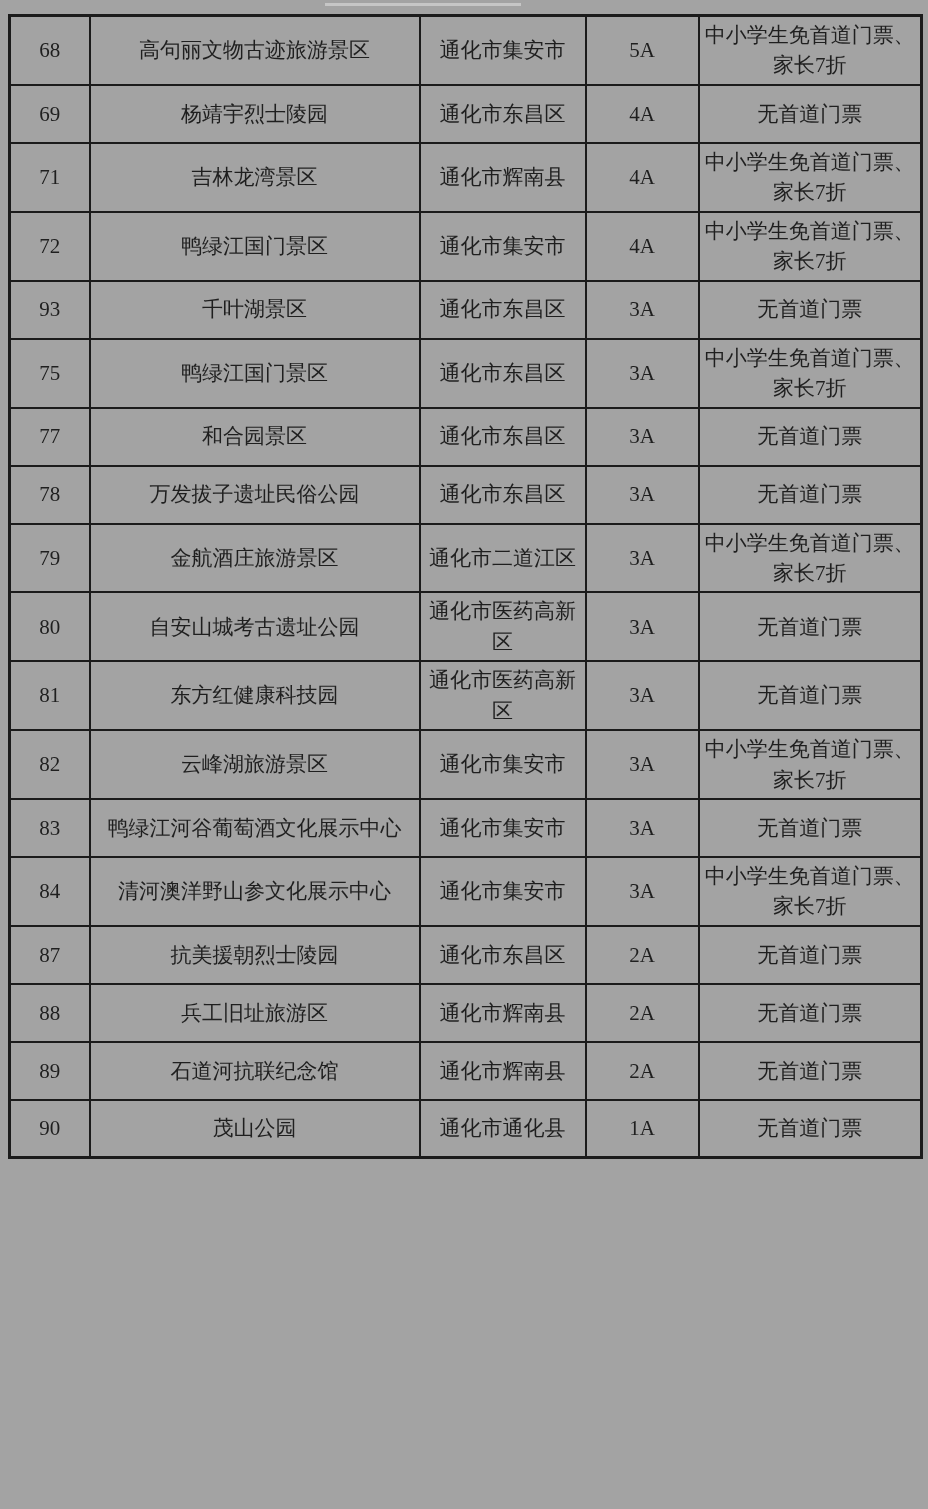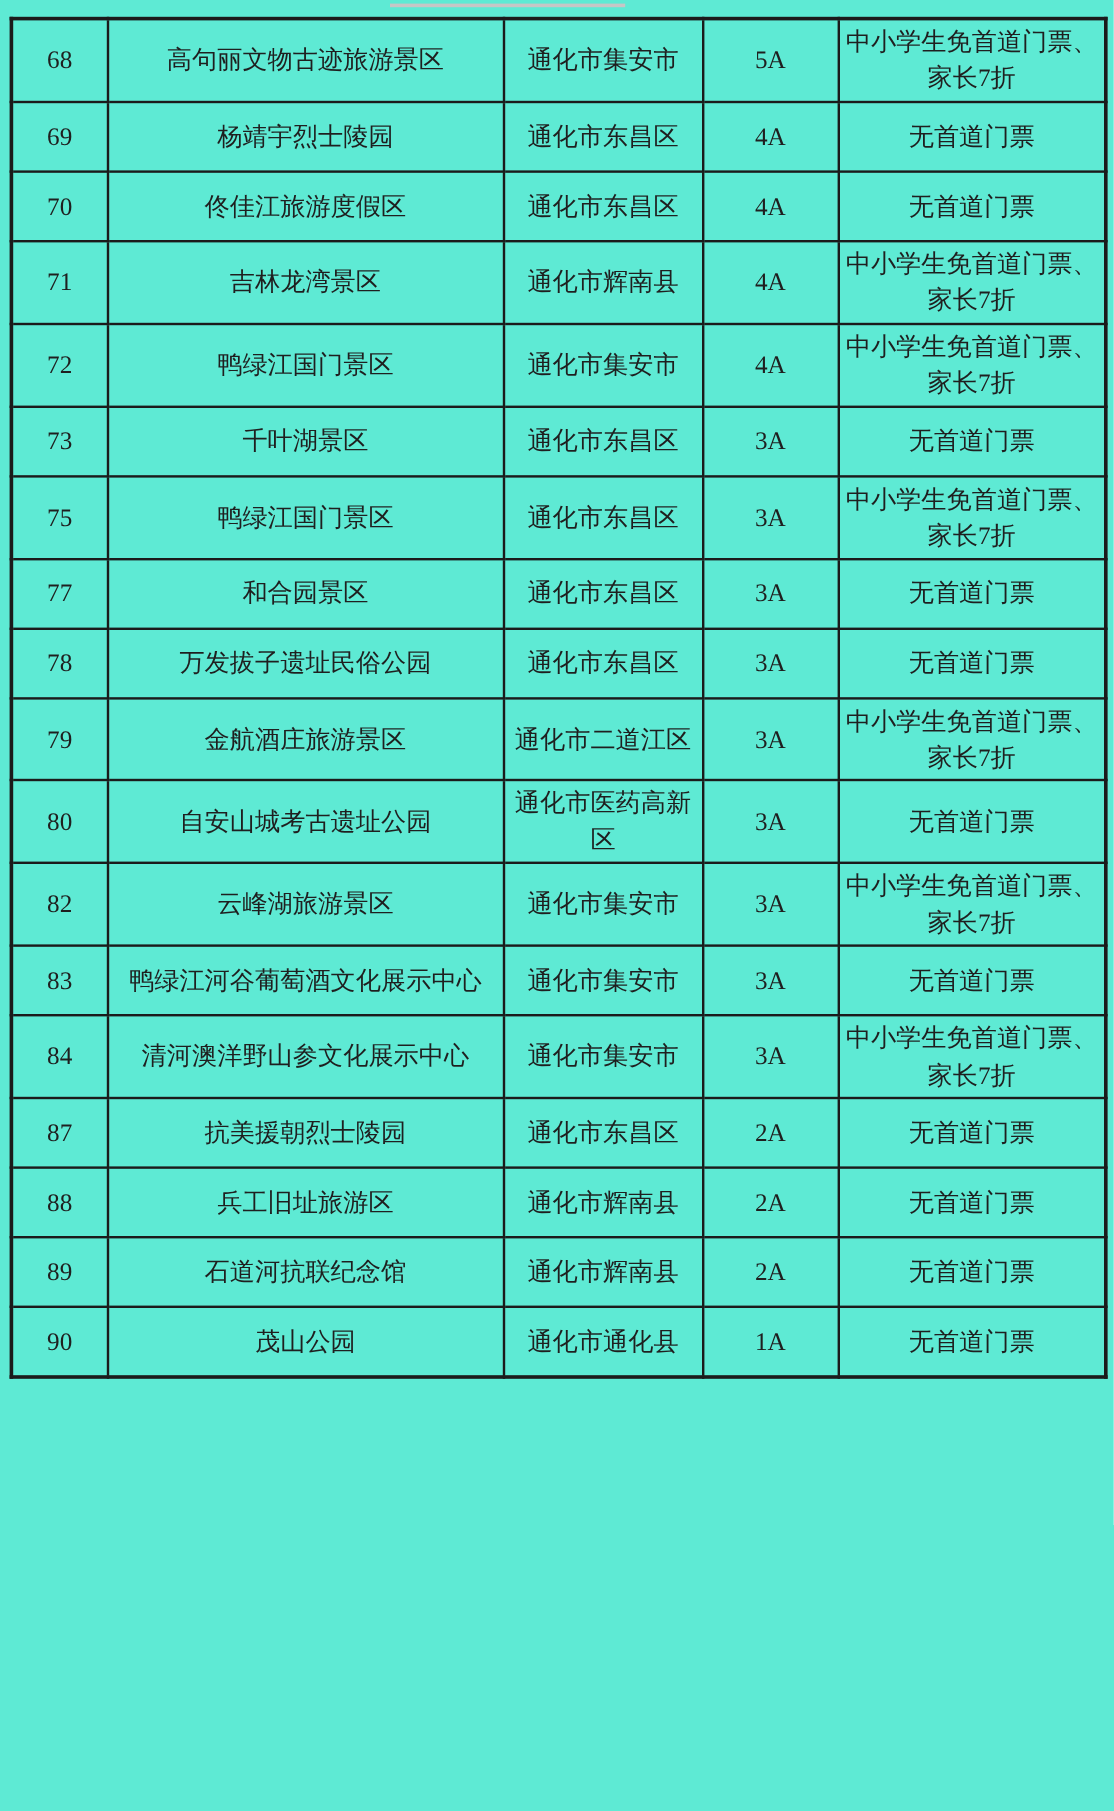--- a/index.html
+++ b/index.html
@@ -13,21 +13,21 @@
     height: 1509px;
     font-family: "Liberation Serif", "DejaVu Serif", serif;
     color: #1f1f1f;
     position: relative;
     overflow: hidden;
   }
   .page {
     position: relative;
     width: 928px;
     height: 1509px;
-    background: #5eead4;
+    background: #a3a3a3;
   }
   
   .artifact-line {
     position: absolute;
     left: 325px;
     top: 3px;
     width: 196px;
     height: 3px;
     background: #c6c6c6;
   }
@@ -79,46 +79,39 @@
     </tr>
 
     <tr>
       <td class="col-num">69</td>
       <td class="col-name">杨靖宇烈士陵园</td>
       <td class="col-loc">通化市东昌区</td>
       <td class="col-rating">4A</td>
       <td class="col-policy">无首道门票</td>
     </tr>
 
-    <tr>
-      <td class="col-num">70</td>
-      <td class="col-name">佟佳江旅游度假区</td>
-      <td class="col-loc">通化市东昌区</td>
-      <td class="col-rating">4A</td>
-      <td class="col-policy">无首道门票</td>
-    </tr>
 
     <tr>
       <td class="col-num">71</td>
       <td class="col-name">吉林龙湾景区</td>
       <td class="col-loc">通化市辉南县</td>
       <td class="col-rating">4A</td>
       <td class="col-policy">中小学生免首道门票、家长7折</td>
     </tr>
 
     <tr>
       <td class="col-num">72</td>
       <td class="col-name">鸭绿江国门景区</td>
       <td class="col-loc">通化市集安市</td>
       <td class="col-rating">4A</td>
       <td class="col-policy">中小学生免首道门票、家长7折</td>
     </tr>
 
     <tr>
-      <td class="col-num">73</td>
+      <td class="col-num">93</td>
       <td class="col-name">千叶湖景区</td>
       <td class="col-loc">通化市东昌区</td>
       <td class="col-rating">3A</td>
       <td class="col-policy">无首道门票</td>
     </tr>
 
 
     <tr>
       <td class="col-num">75</td>
       <td class="col-name">鸭绿江国门景区</td>
@@ -153,20 +146,27 @@
     </tr>
 
     <tr>
       <td class="col-num">80</td>
       <td class="col-name">自安山城考古遗址公园</td>
       <td class="col-loc">通化市医药高新区</td>
       <td class="col-rating">3A</td>
       <td class="col-policy">无首道门票</td>
     </tr>
 
+    <tr>
+      <td class="col-num">81</td>
+      <td class="col-name">东方红健康科技园</td>
+      <td class="col-loc">通化市医药高新区</td>
+      <td class="col-rating">3A</td>
+      <td class="col-policy">无首道门票</td>
+    </tr>
 
     <tr>
       <td class="col-num">82</td>
       <td class="col-name">云峰湖旅游景区</td>
       <td class="col-loc">通化市集安市</td>
       <td class="col-rating">3A</td>
       <td class="col-policy">中小学生免首道门票、家长7折</td>
     </tr>
 
     <tr>

